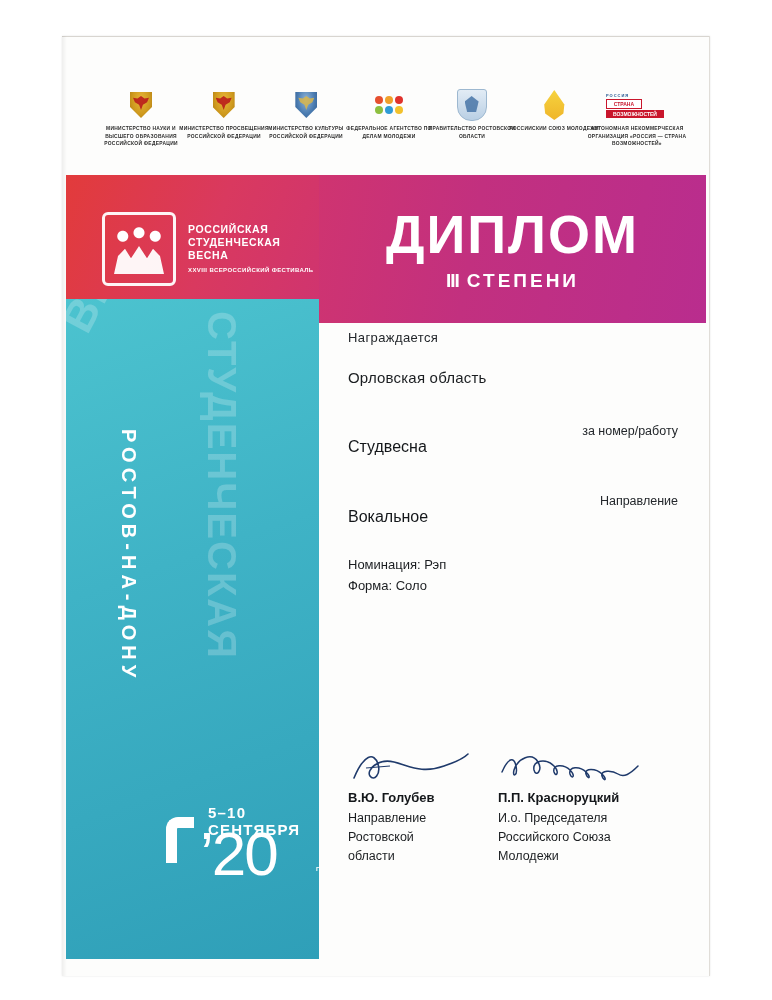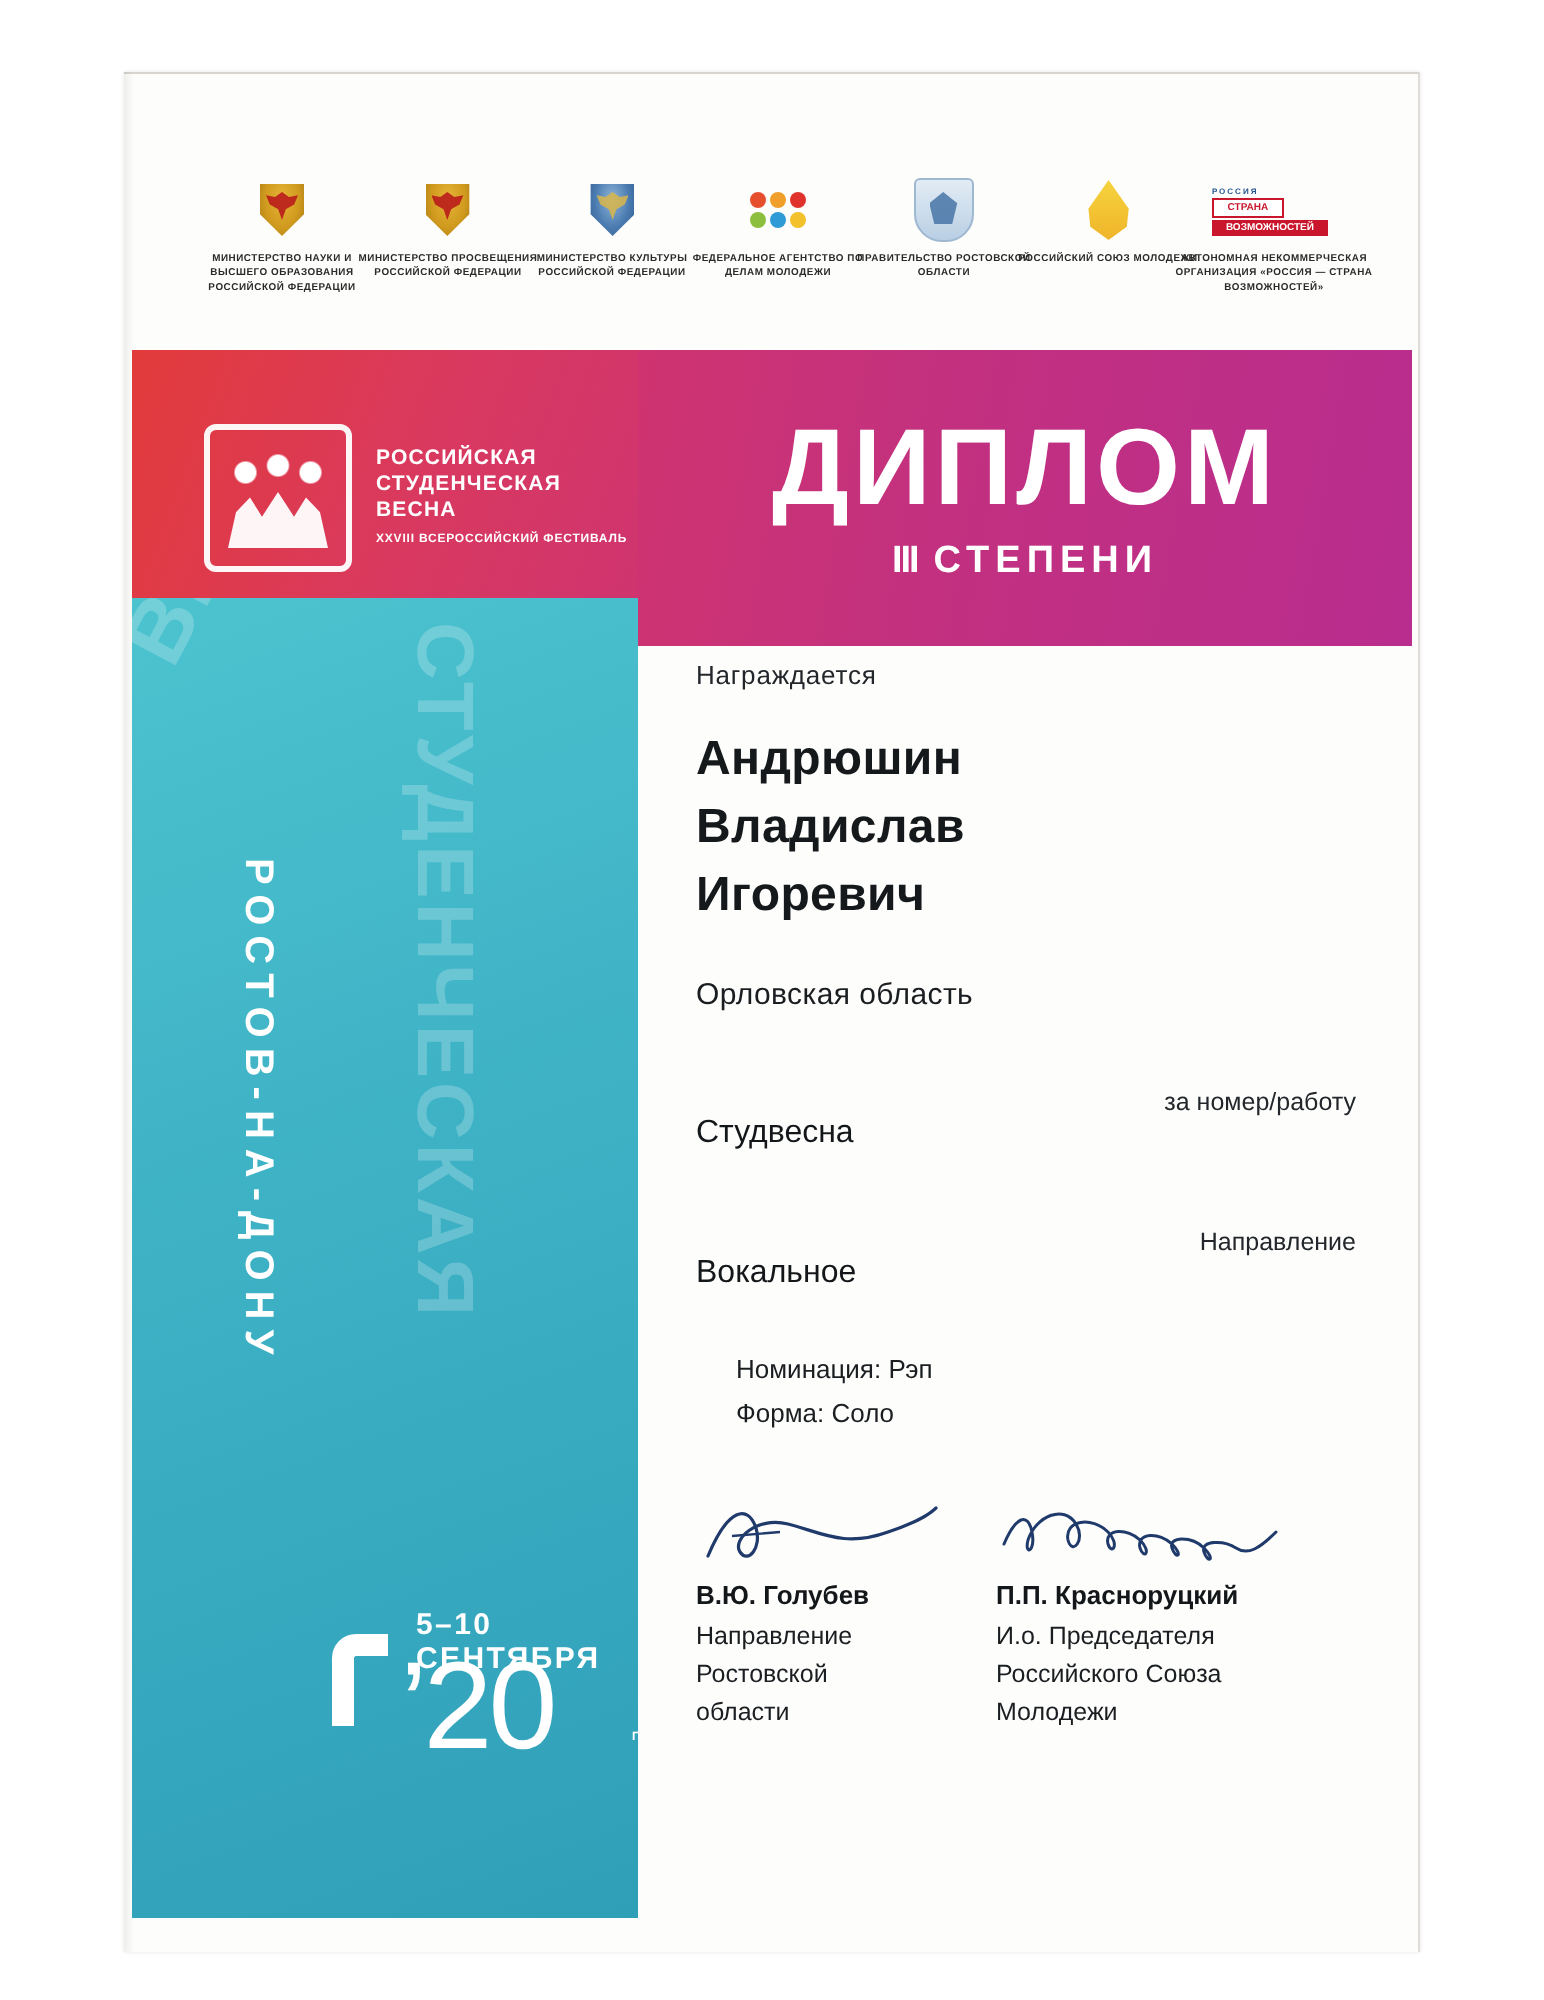--- a/index.html
+++ b/index.html
@@ -424,21 +424,20 @@
   }
   .field-value {
     font-size: 16px;
     font-weight: normal;
     color: #14171a;
   }
   .small-line {
     font-size: 13px;
     color: #1b1e21;
     line-height: 1.65;
-    margin-left: 20px;
   }
   .small-block { margin-top: 28px; }
 
   
   .signatures {
     position: absolute;
     left: 348px;
     top: 748px;
     width: 340px;
     display: flex;
@@ -584,25 +583,20 @@
       <div class="num">’20</div>
       <div class="badge">
         <div>ВЕСНА</div>
         <div>ПОБЕДАМ</div>
       </div>
     </div>
   </div>
 
   <div class="content">
     <div class="awarded-label">Награждается</div>
-    <div class="recipient">
-      <div>Андрюшин</div>
-      <div>Владислав</div>
-      <div>Игоревич</div>
-    </div>
     <div class="region">Орловская область</div>
 
     <div class="field-label">за номер/работу</div>
     <div class="field-value">Студвесна</div>
 
     <div class="field-label">Направление</div>
     <div class="field-value">Вокальное</div>
 
     <div class="small-block">
       <div class="small-line">Номинация: Рэп</div>

